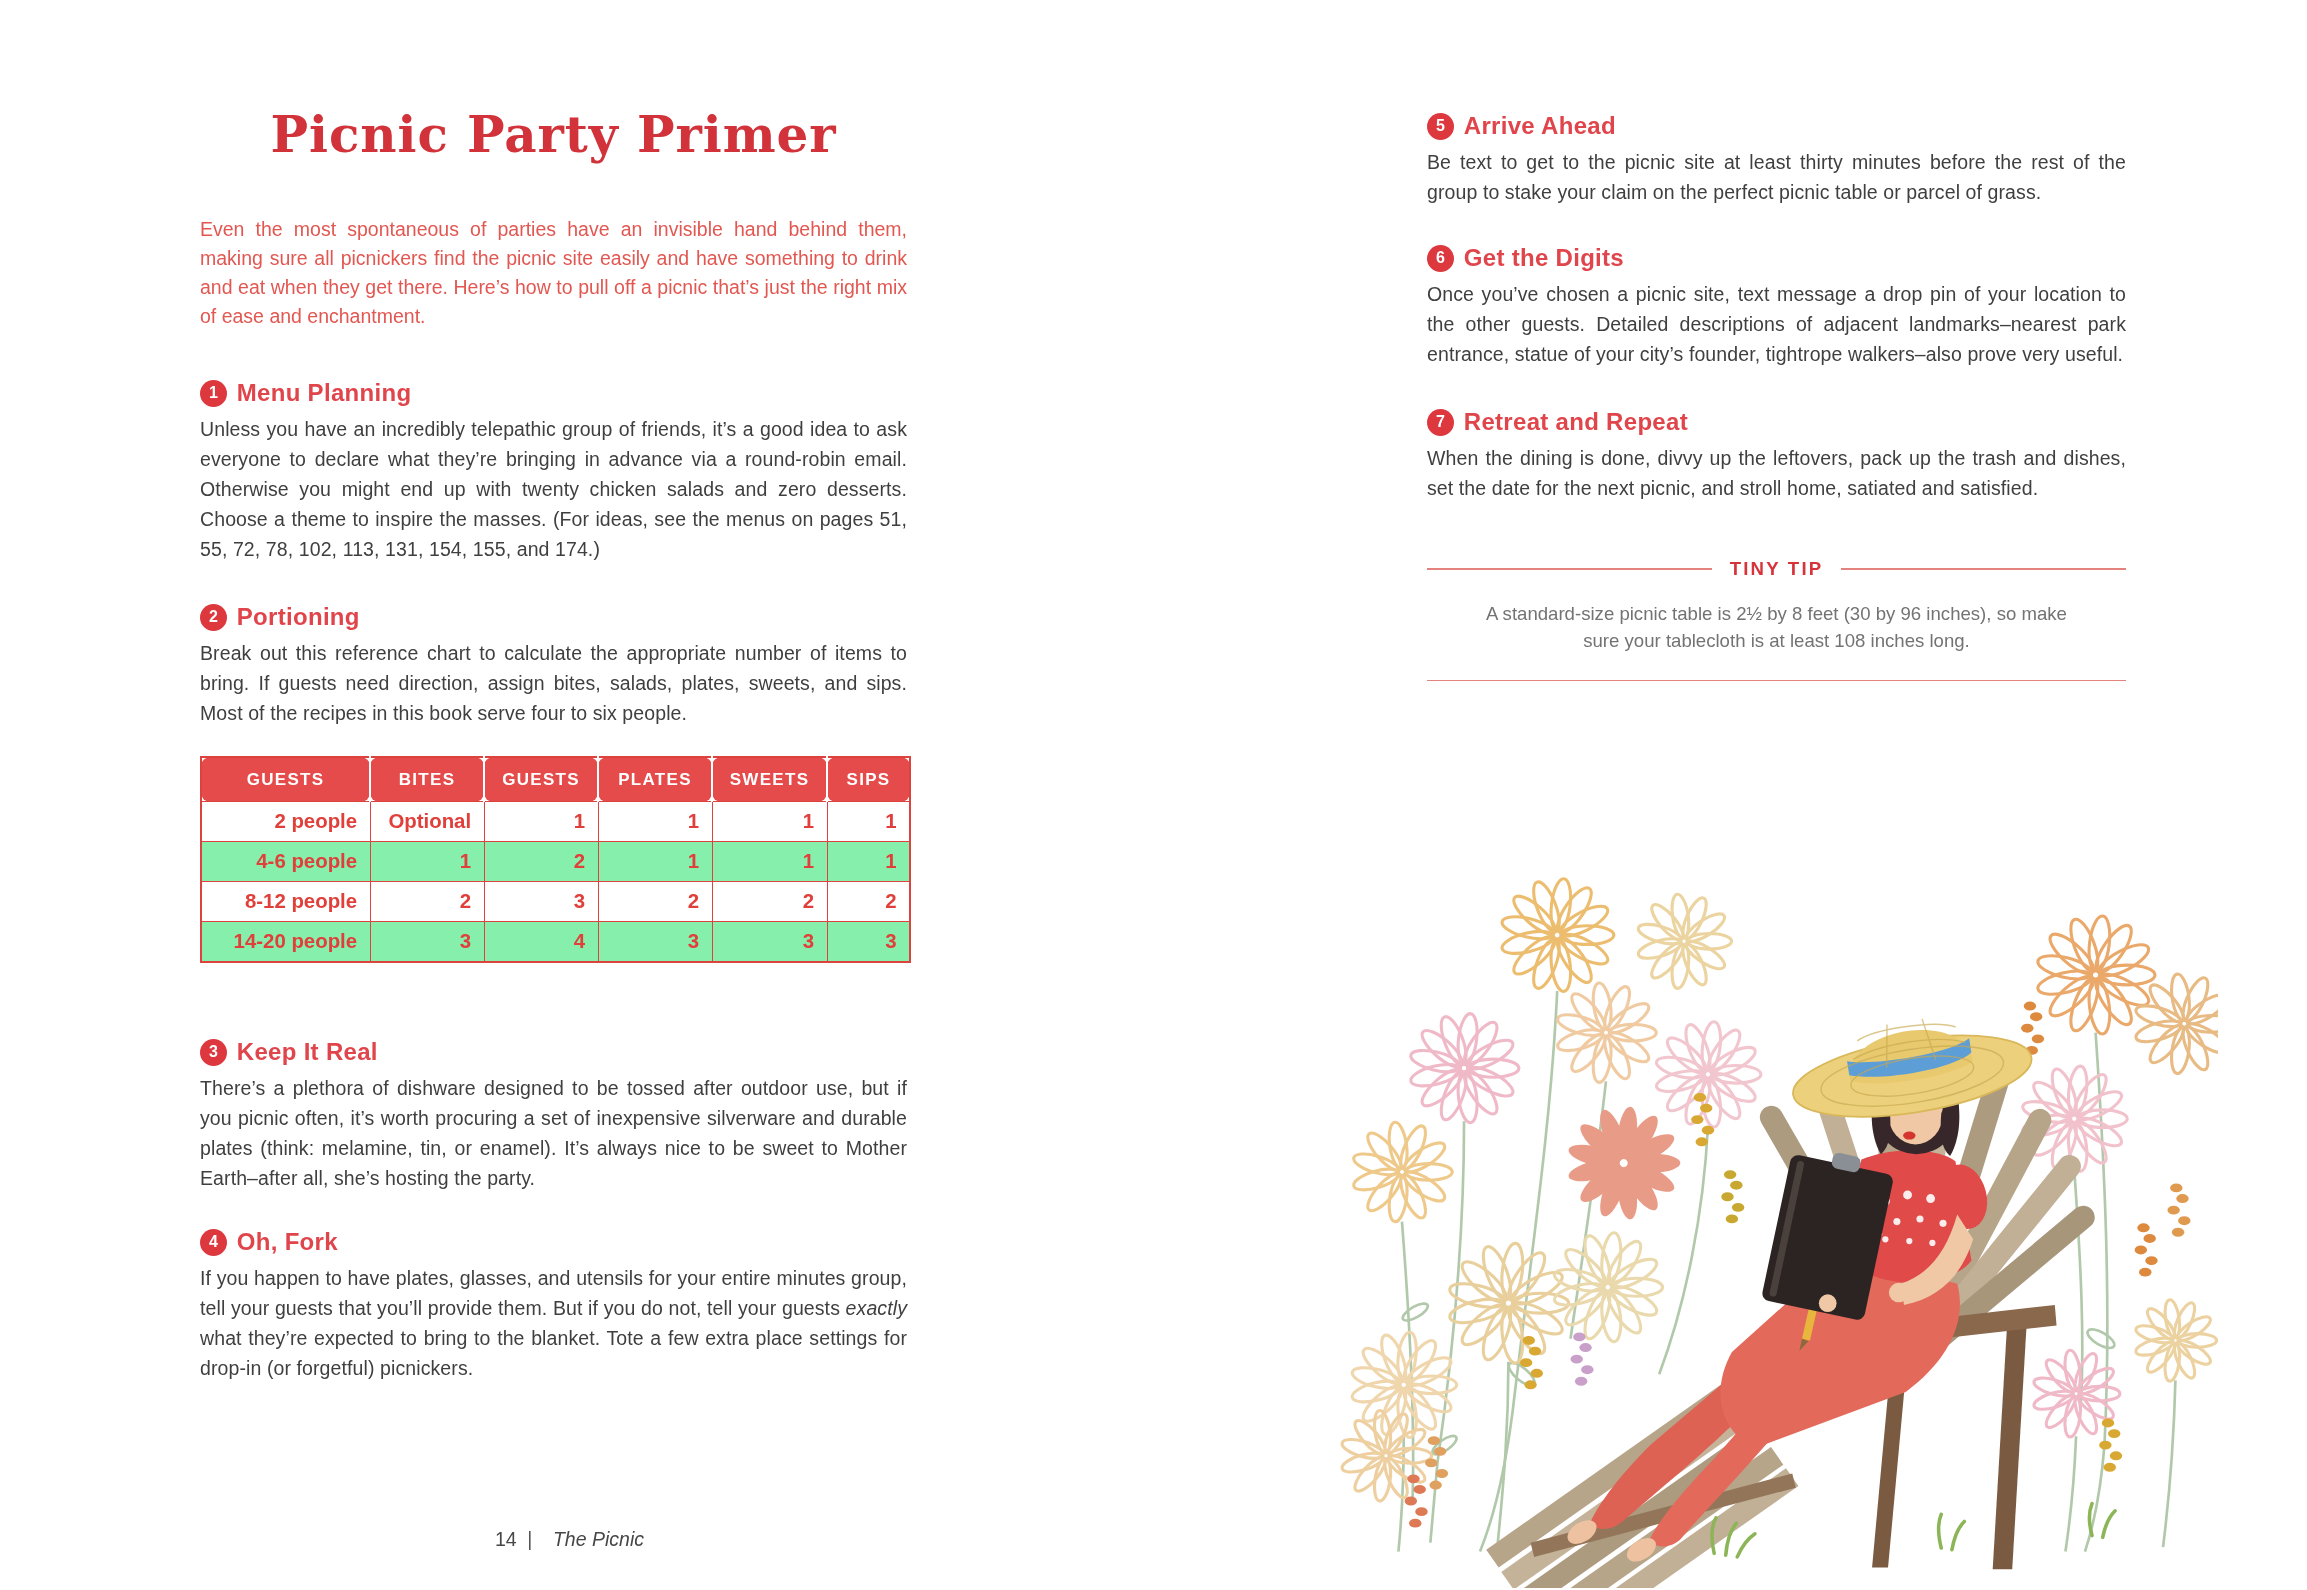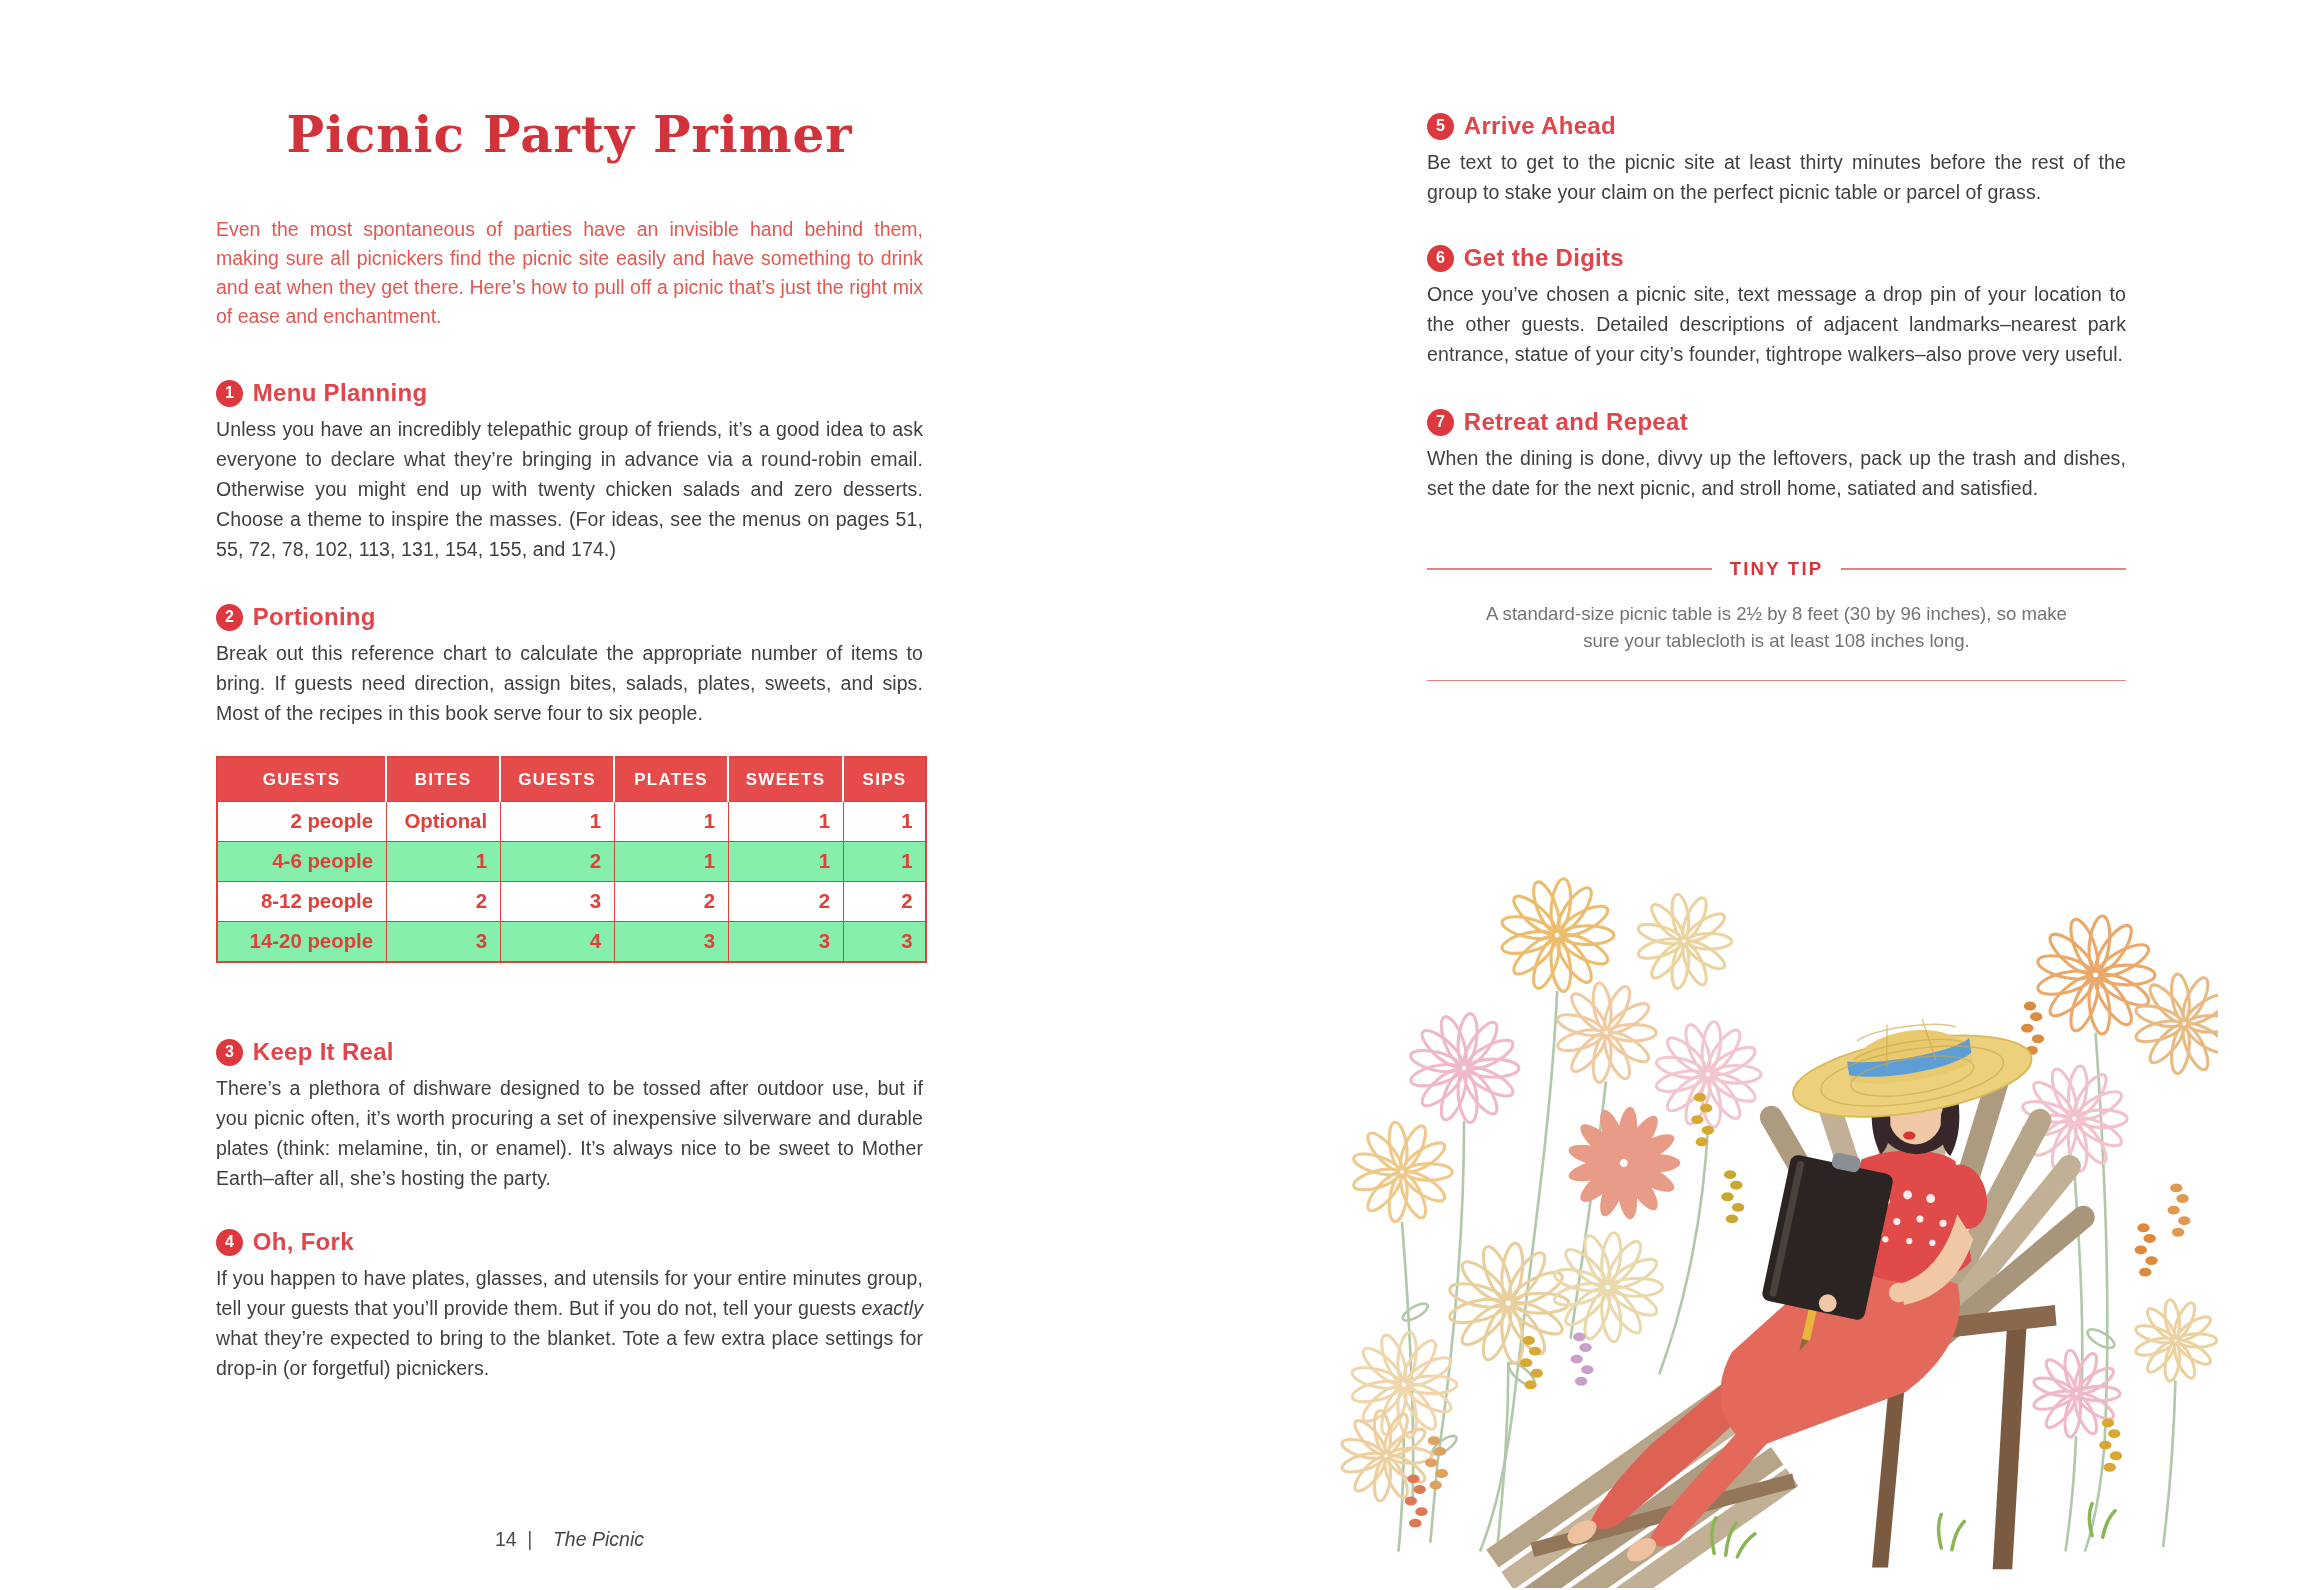--- a/index.html
+++ b/index.html
@@ -3,21 +3,21 @@
 <meta charset="utf-8">
 <style>
   html,body { margin:0; padding:0; }
   body {
     width:2307px; height:1591px; position:relative; overflow:hidden;
     background:#ffffff;
     font-family:"Liberation Sans", sans-serif;
     color:#3f3f3f;
   }
   .col { position:absolute; top:0; }
-  .left-col  { left:216px;  width:707px; }
+  .left-col  { left:200px;  width:707px; }
   .right-col { left:1427px; width:699px; }
 
   .book-title {
     margin:105px 0 0; text-align:center;
     font-family:"DejaVu Serif", serif; font-weight:700;
     font-size:50px; letter-spacing:0.9px; color:#d23239;
   }
   .intro {
     margin:51px 0 0; font-size:19.5px; line-height:29px;
     color:#e25751; text-align:justify;
@@ -34,21 +34,21 @@
     color:#3f3f3f; text-align:justify; letter-spacing:0.1px;
   }
   .em { font-style:italic; }
 
   table.portions {
     margin-top:28px; width:707px; table-layout:fixed;
     border-collapse:collapse; border:2.7px solid #dc423e;
   }
   table.portions th {
     background:#e64b4b; color:#ffffff; font-size:17px; font-weight:700;
-    letter-spacing:1.3px; height:41px; border-right:2.7px solid #ffffff;
+    letter-spacing:1.3px; height:41px; border-right:2.7px solid #ffffff;border-radius:9px;
   }
   table.portions th:last-child { border-right:none; }
   table.portions td {
     border:1.8px solid #dc423e; height:39px;
     color:#e03f3a; font-size:20.4px; font-weight:700;
     text-align:right; padding:0 12.4px 0 0;
   }
   table.portions tr.pink { background:#86efac; }
 
   .page-footer {

